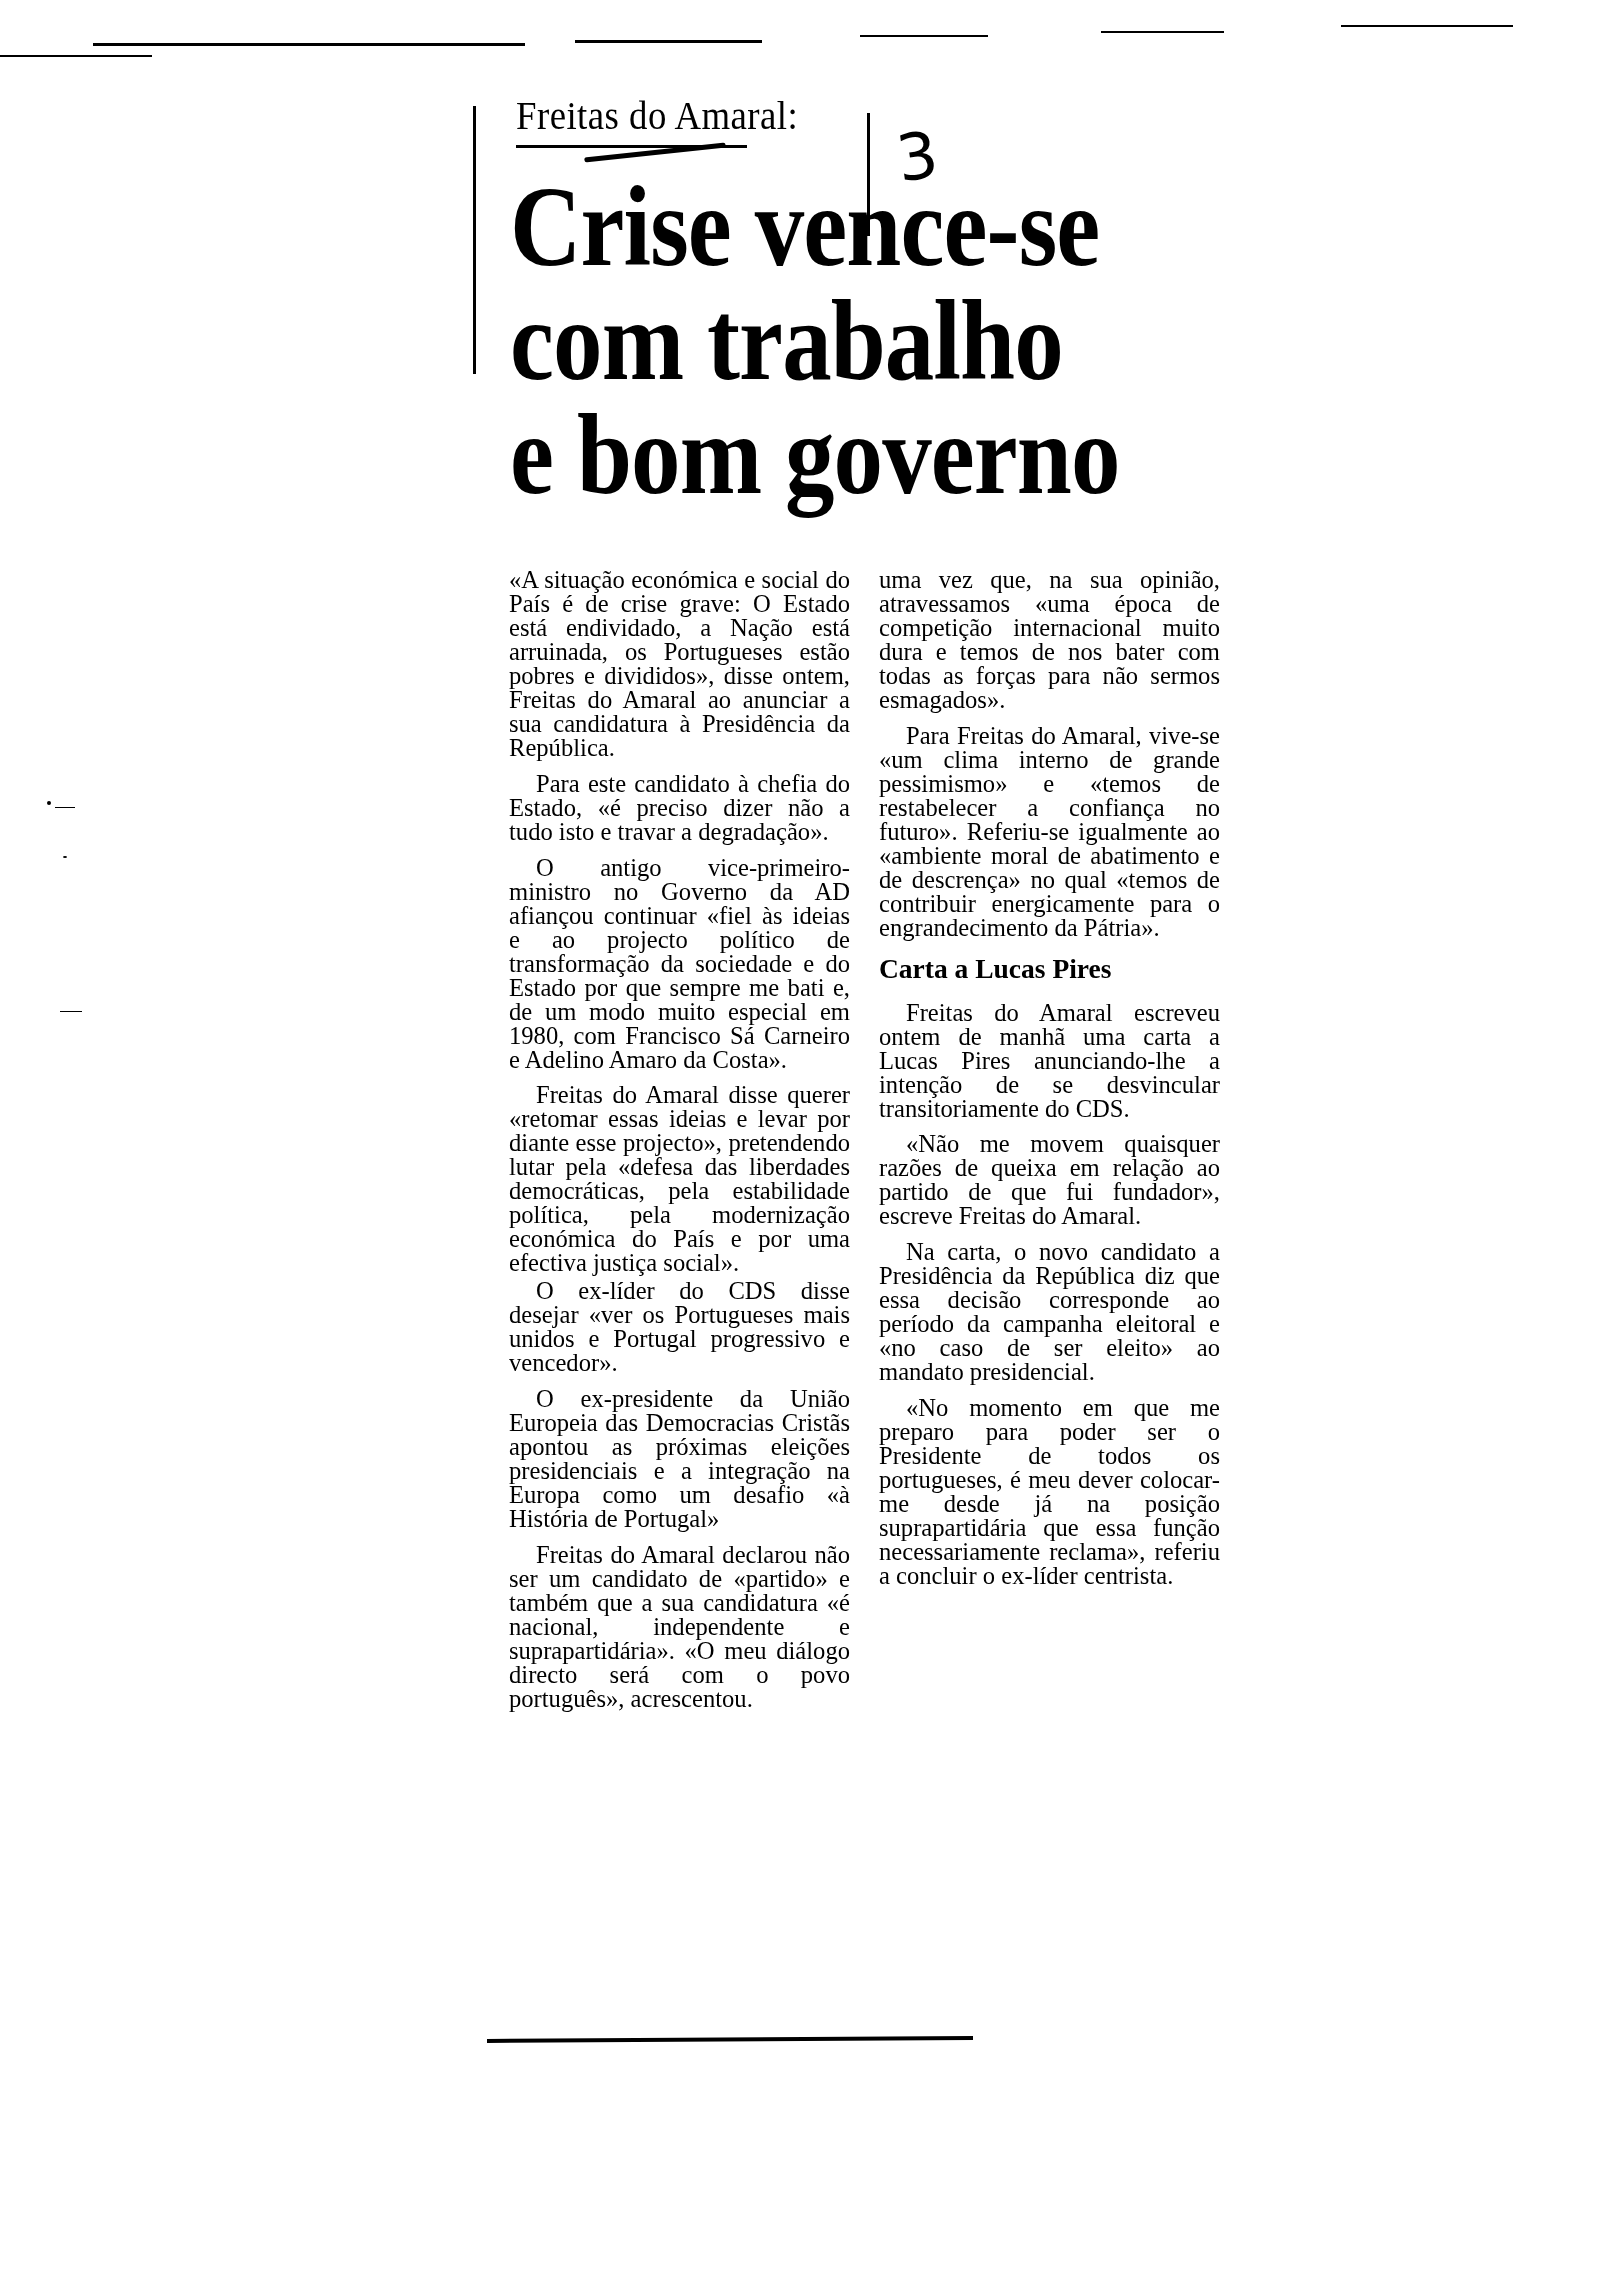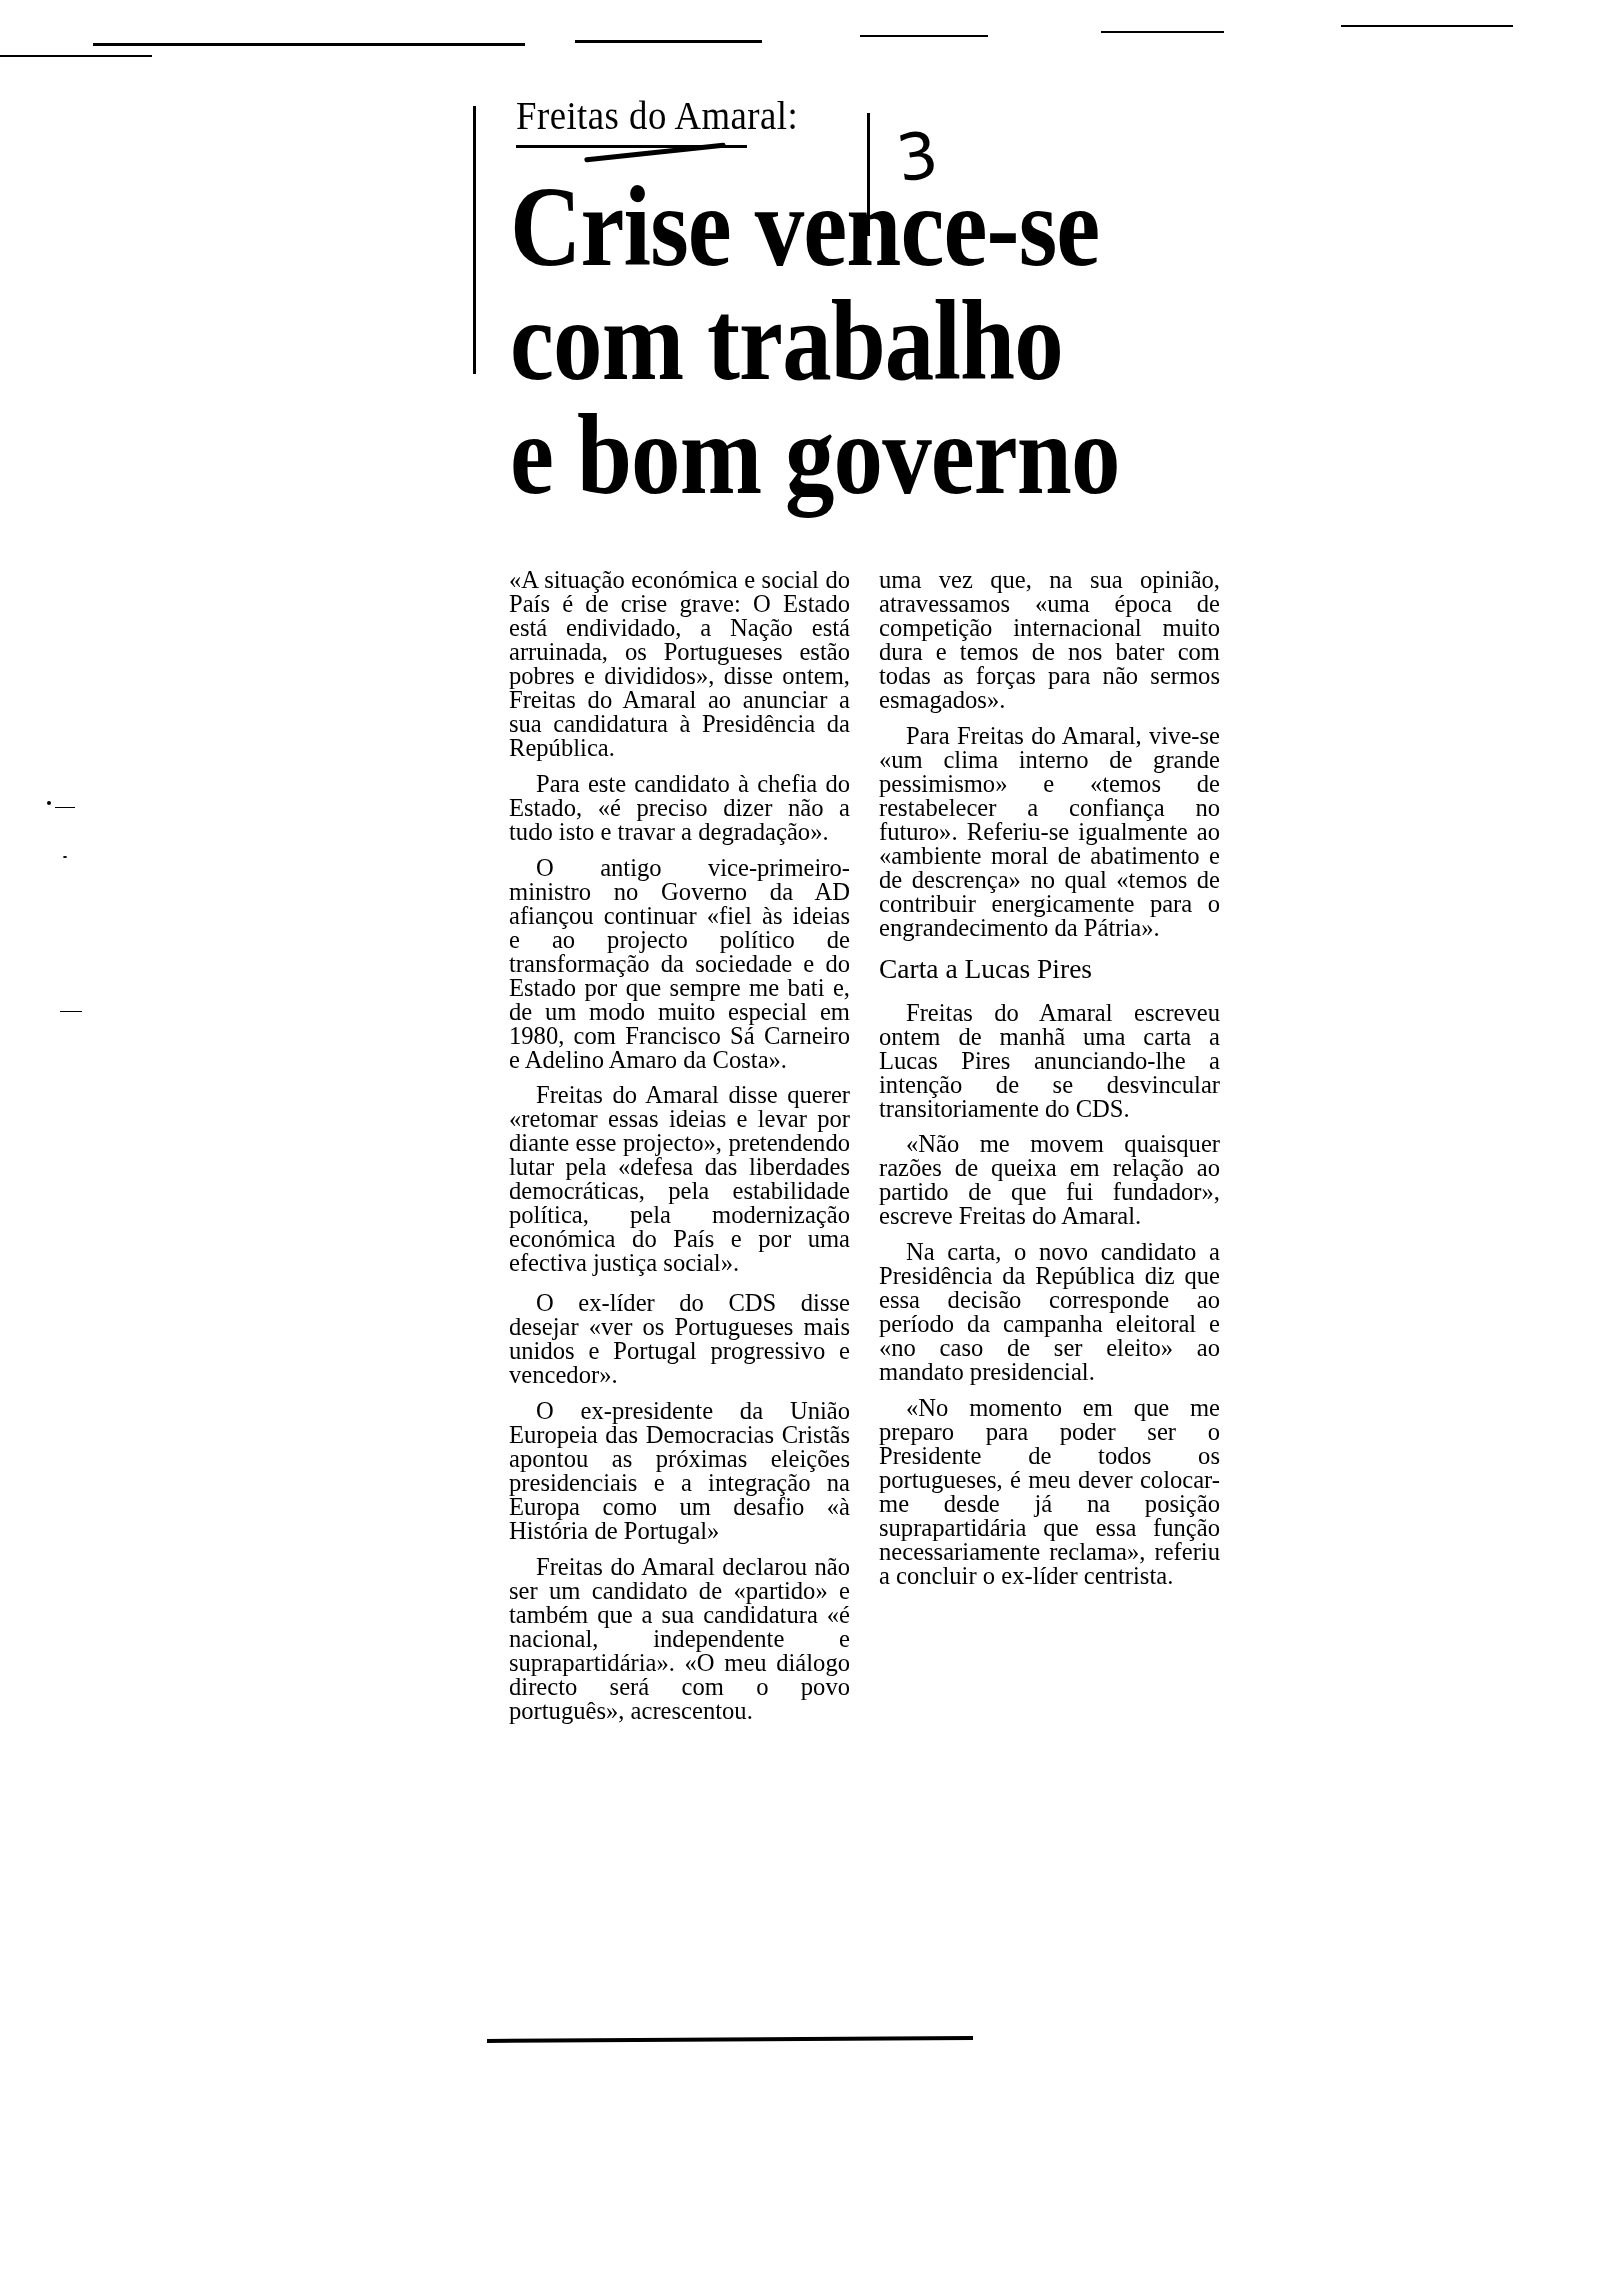--- a/index.html
+++ b/index.html
@@ -11,21 +11,21 @@
   .kicker-rule { position: absolute; left: 516px; top: 145px; width: 231px; height: 3.4px; background: #000; }
   .headline { position: absolute; left: 510px; top: 170px; font-size: 115px; font-weight: bold; line-height: 114px; letter-spacing: -1px; transform: scaleX(0.86); transform-origin: left top; }
   .headline div { white-space: nowrap; }
   .annot-stroke { position: absolute; background: #000; }
   .annot-digit { position: absolute; left: 897px; top: 125px; font-family: "DejaVu Sans", sans-serif; font-size: 64px; transform: rotate(-8deg); line-height: 1; }
   .col { position: absolute; top: 568px; width: 341px; font-size: 24.6px; line-height: 24px; text-align: justify; hyphens: manual; }
   .col-left { left: 509px; }
   .col-right { left: 879px; }
   .col p { margin: 0 0 11.8px 0; text-indent: 27px; transform: scaleX(1); }
   .col p.no-indent { text-indent: 0; }
-  .subhead { font-weight: normal; font-size: 27.5px; line-height: 29.5px; margin: 14.7px 0 16.7px 0; text-indent: 0; }
+  .subhead { font-weight: bold; font-size: 27.5px; line-height: 29.5px; margin: 14.7px 0 16.7px 0; text-indent: 0; }
   .bottom-rule { position: absolute; left: 487px; top: 2039px; width: 486px; height: 4.4px; background: #000; transform: rotate(-0.35deg); transform-origin: left center; }
 </style>
 </head>
 <body>
 
 <div class="scan-line" style="left:93px;top:43px;width:432px;height:2.9px;"></div>
 <div class="scan-line" style="left:0;top:55px;width:152px;height:2px;"></div>
 <div class="scan-line" style="left:575px;top:40px;width:187px;height:2.5px;"></div>
 <div class="scan-line" style="left:860px;top:35px;width:128px;height:2px;"></div>
 <div class="scan-line" style="left:1101px;top:30.5px;width:123px;height:2px;"></div>
@@ -48,21 +48,21 @@
   </h1>
 
   <div class="annot-stroke" style="left:867px;top:113px;width:3.4px;height:123px;"></div>
   <div class="annot-stroke" style="left:584px;top:150px;width:142px;height:4.9px;transform:rotate(-6deg);border-radius:2.5px;"></div>
   <div class="annot-digit">3</div>
 
   <div class="col col-left">
     <p class="no-indent">«A situação económica e social do País é de crise grave: O Estado está endividado, a Nação está arruinada, os Portugueses estão pobres e divididos», disse ontem, Freitas do Amaral ao anunciar a sua candidatura à Presidência da República.</p>
     <p>Para este candidato à chefia do Estado, «é preciso dizer não a tudo isto e travar a degradação».</p>
     <p>O antigo vice-primeiro-ministro no Governo da AD afiançou continuar «fiel às ideias e ao projecto político de transformação da sociedade e do Estado por que sempre me bati e, de um modo muito especial em 1980, com Francisco Sá Carneiro e Adelino Amaro da Costa».</p>
-    <p style="margin-bottom:16px;">Freitas do Amaral disse querer «retomar essas ideias e levar por diante esse projecto», pretendendo lutar pela «defesa das liberdades democráticas, pela estabilidade política, pela modernização económica do País e por uma efectiva justiça social».</p>
+    <p style="margin-bottom:4px;">Freitas do Amaral disse querer «retomar essas ideias e levar por diante esse projecto», pretendendo lutar pela «defesa das liberdades democráticas, pela estabilidade política, pela modernização económica do País e por uma efectiva justiça social».</p>
     <p>O ex-líder do CDS disse desejar «ver os Portugueses mais unidos e Portugal progressivo e vencedor».</p>
     <p>O ex-presidente da União Europeia das Democracias Cristãs apontou as próximas eleições presidenciais e a integração na Europa como um desafio «à História de Portugal»</p>
     <p>Freitas do Amaral declarou não ser um candidato de «partido» e também que a sua candidatura «é nacional, independente e suprapartidária». «O meu diálogo directo será com o povo português», acrescentou.</p>
   </div>
 
   <div class="col col-right">
     <p class="no-indent">uma vez que, na sua opinião, atravessamos «uma época de competição internacional muito dura e temos de nos bater com todas as forças para não sermos esmagados».</p>
     <p>Para Freitas do Amaral, vive-se «um clima interno de grande pessimismo» e «temos de restabelecer a confiança no futuro». Referiu-se igualmente ao «ambiente moral de abatimento e de descrença» no qual «temos de contribuir energicamente para o engrandecimento da Pátria».</p>
     <h2 class="subhead">Carta a Lucas Pires</h2>
     <p>Freitas do Amaral escreveu ontem de manhã uma carta a Lucas Pires anunciando-lhe a intenção de se desvincular transitoriamente do CDS.</p>

